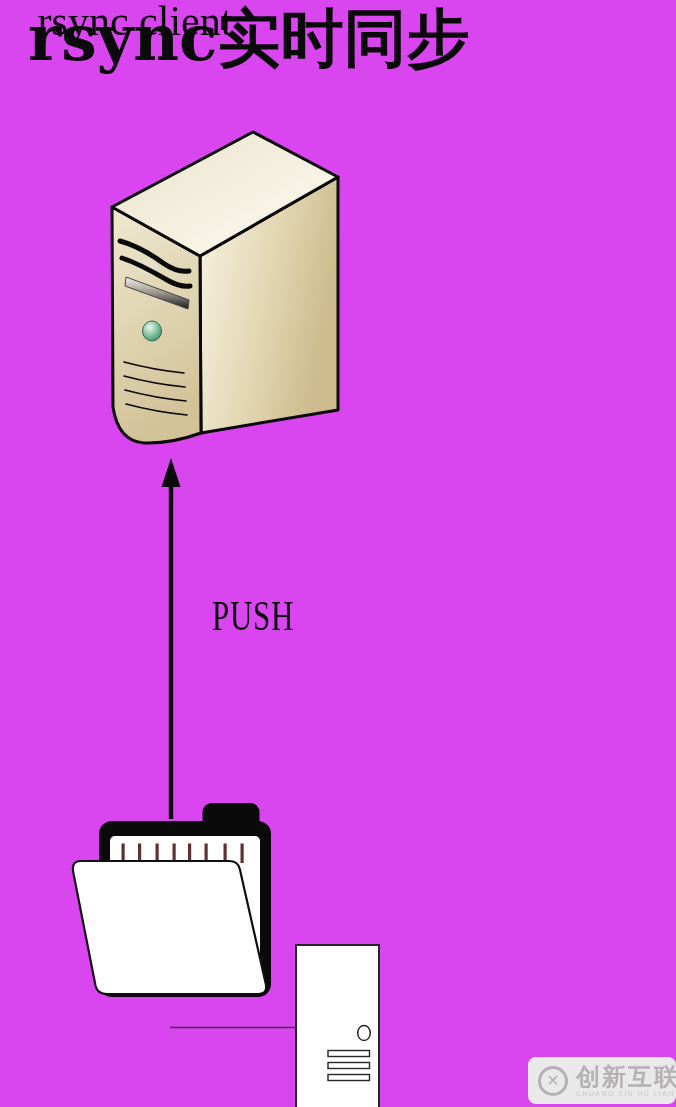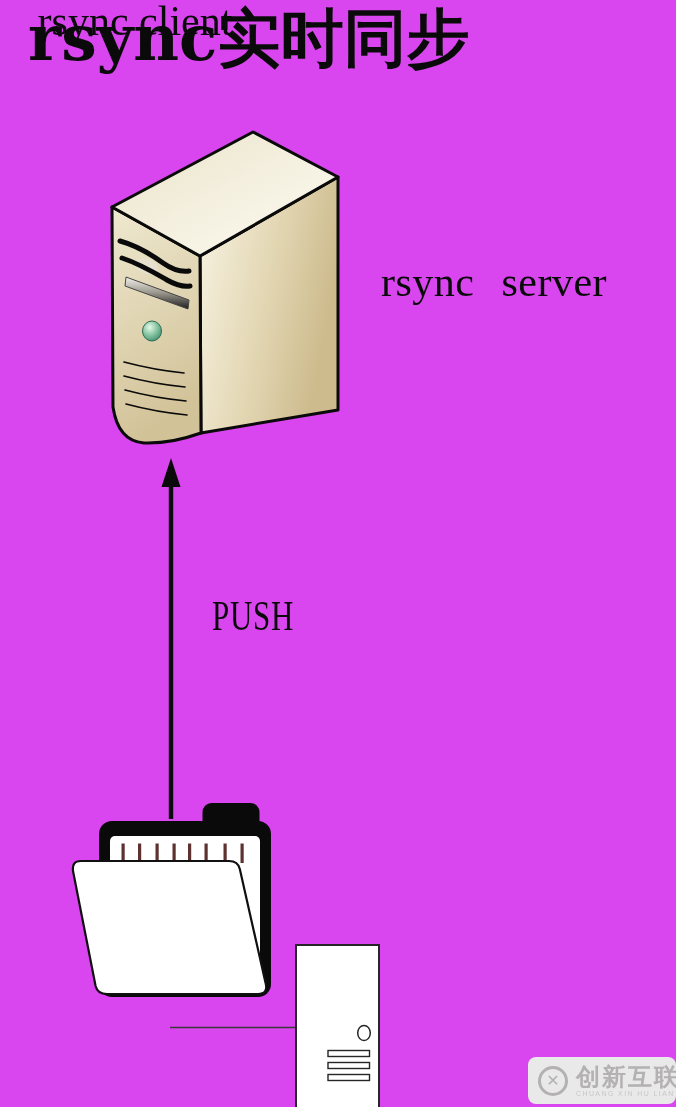--- a/index.html
+++ b/index.html
@@ -77,21 +77,20 @@
       <ellipse cx="152" cy="331" rx="9.5" ry="10" fill="url(#gBtn)" stroke="#2c6b52" stroke-width="1"></ellipse>
       <g fill="none" class="ink-stroke" stroke-width="1.7" stroke-linecap="round">
         <path d="M124,362 Q154,370 184,373"></path>
         <path d="M124,376 Q154,384 185,387"></path>
         <path d="M125,390 Q155,398 186,401"></path>
         <path d="M126,404 Q156,412 187,415"></path>
       </g>
     </g>
   </svg>
 
-  <div class="label server-label">rsync server</div>
 
   <svg class="abs arrow-svg" viewBox="150 452 44 372">
     <polygon points="171,458 161.5,487 180.5,487" fill="var(--ink)"></polygon>
     <line x1="171" y1="485" x2="171" y2="819" stroke="var(--ink)" stroke-width="4.4"></line>
   </svg>
 
   <div class="label push-label">PUSH</div>
 
   <svg class="abs folder-svg" viewBox="58 793 228 218">
     <rect x="202.5" y="803" width="57" height="34" rx="9" fill="var(--ink)"></rect>

